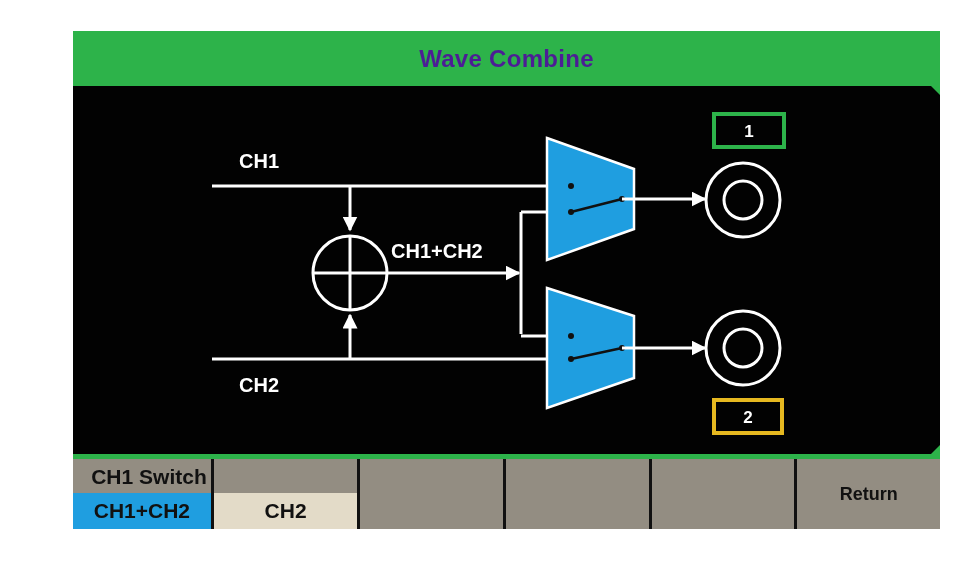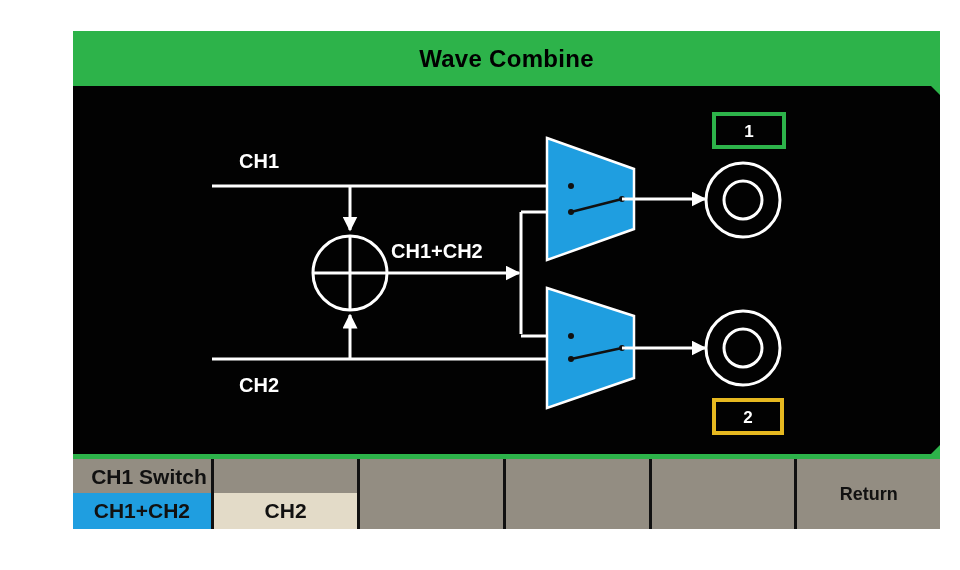--- a/index.html
+++ b/index.html
@@ -1,19 +1,19 @@
 <!DOCTYPE html>
 <html><head>
 <meta charset="utf-8">
 <style>
   html, body { margin:0; padding:0; background:#ffffff; }
   body { width:960px; height:570px; position:relative; overflow:hidden; font-family:"Liberation Sans", sans-serif; }
   .screen { position:absolute; left:73px; top:31px; width:867px; height:498px; }
   .title-bar { position:absolute; left:0; top:0; width:867px; height:55px; background:#2db34a; display:flex; align-items:center; justify-content:center; }
-  .title-text { font-family:"Liberation Sans", sans-serif; font-weight:bold; font-size:24px; color:#000000; letter-spacing:0.3px; }
+  .title-text { font-family:"Liberation Sans", sans-serif; font-weight:bold; font-size:24px; color:#4c1d95; letter-spacing:0.3px; }
   .display { position:absolute; left:0; top:55px; width:867px; height:368px; background:#020202; }
   .display-corner { position:absolute; right:0; top:55px; width:0; height:0; border-top:9px solid #2db34a; border-left:9px solid transparent; }
   .display-corner-b { position:absolute; right:0; top:414px; width:0; height:0; border-bottom:9px solid #2db34a; border-left:9px solid transparent; }
   .green-line { position:absolute; left:0; top:423px; width:867px; height:5px; background:#2db34a; }
   .softkeys { position:absolute; left:0; top:428px; width:867px; height:70px; display:flex; }
   .softkey { position:relative; height:70px; background:#938d82; border-right:3px solid #111; box-sizing:border-box; cursor:pointer; }
   .softkey:last-child { border-right:none; }
   .sk-label { position:absolute; left:0; right:0; top:4px; height:28px; text-align:center; font-weight:bold; font-size:21px; color:#111; white-space:nowrap; overflow:hidden; line-height:28px; }
   .sk-value { position:absolute; left:0; right:0; bottom:0; height:36px; text-align:center; font-weight:bold; font-size:21px; color:#111; line-height:36px; }
   .sk-value.blue { background:#1f9ee0; }

